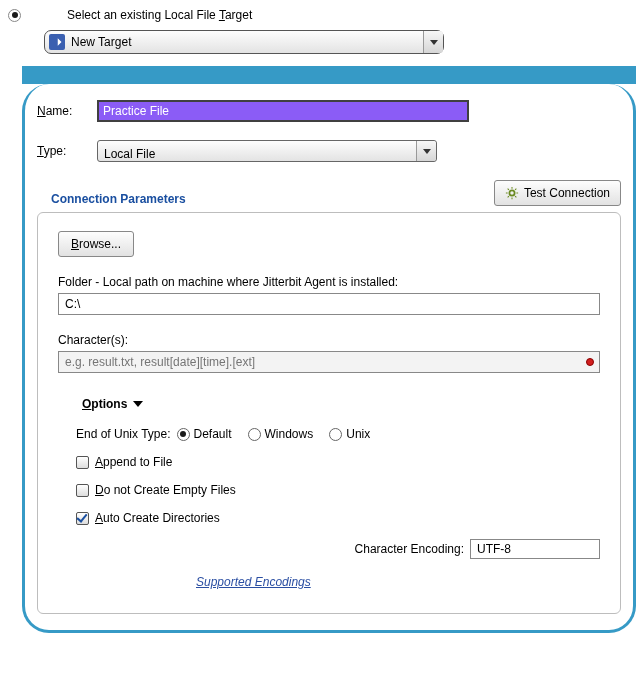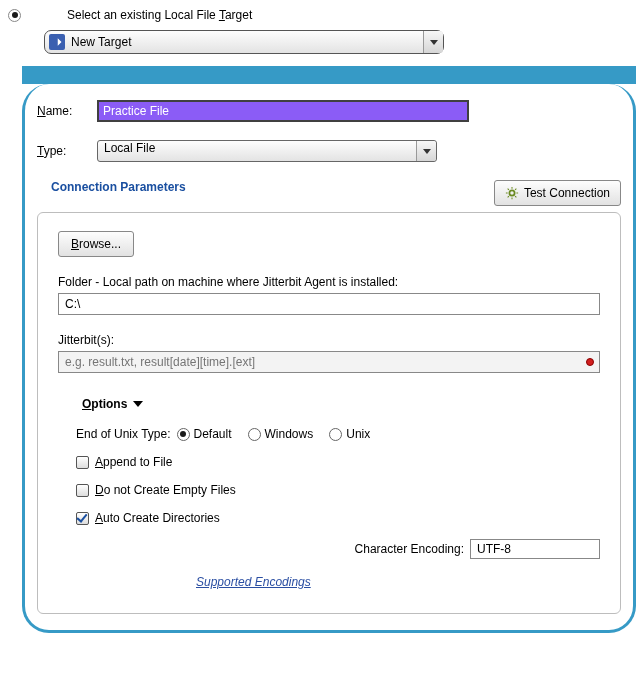--- a/index.html
+++ b/index.html
@@ -31,25 +31,25 @@
 
   .form-row { display: flex; align-items: center; margin-bottom: 18px; }
   .form-label { width: 60px; }
 
   .name-input {
     width: 372px; height: 22px; border: 2px solid #404040;
     background: #8b5cf6; color: #fff; padding: 0 4px;
   }
   .type-select {
     width: 340px; height: 22px; border: 1px solid #666; border-radius: 3px;
-    background: linear-gradient(#fdfdfd,#e3e3e3); display: flex; align-items: flex-start;
+    background: linear-gradient(#fdfdfd,#e3e3e3); display: flex; align-items: flex-end;
   }
   .type-select .label { flex: 1; padding-left: 6px; }
 
-  .conn-header { display: flex; align-items: flex-start; }
+  .conn-header { display: flex; align-items: flex-end; }
   .conn-title { color: #1a4fa0; font-weight: bold; margin-left: 14px; }
   .test-btn {
     margin-left: auto; height: 26px; padding: 0 10px; border: 1px solid #888; border-radius: 3px;
     background: linear-gradient(#fdfdfd,#e2e2e2); display: flex; align-items: center; gap: 5px;
     cursor: pointer;
   }
   .test-btn svg { width: 14px; height: 14px; }
 
   .conn-box { border: 1px solid #bdbdbd; border-radius: 6px; margin-top: 6px; padding: 18px 20px 24px 20px; }
 
@@ -135,21 +135,21 @@
 
   <div class="conn-box">
 
     <div class="browse-btn">
       <span style="text-decoration:underline">B</span>rowse...
     </div>
 
     <div class="field-label">Folder - Local path on machine where Jitterbit Agent is installed:</div>
     <input class="text-input" type="text" value="C:\" style="">
 
-    <div class="field-label">Jitterbit(s):</div>
+    <div class="field-label">Character(s):</div>
     <div class="filename-wrap">
       <input class="filename-input" type="text" readonly="" placeholder="e.g. result.txt, result[date][time].[ext]" style="">
       <div class="red-dot"></div>
     </div>
 
     
     <div class="options-header">
       <span><span style="text-decoration:underline">O</span>ptions</span>
       <div class="tri"></div>
     </div>

